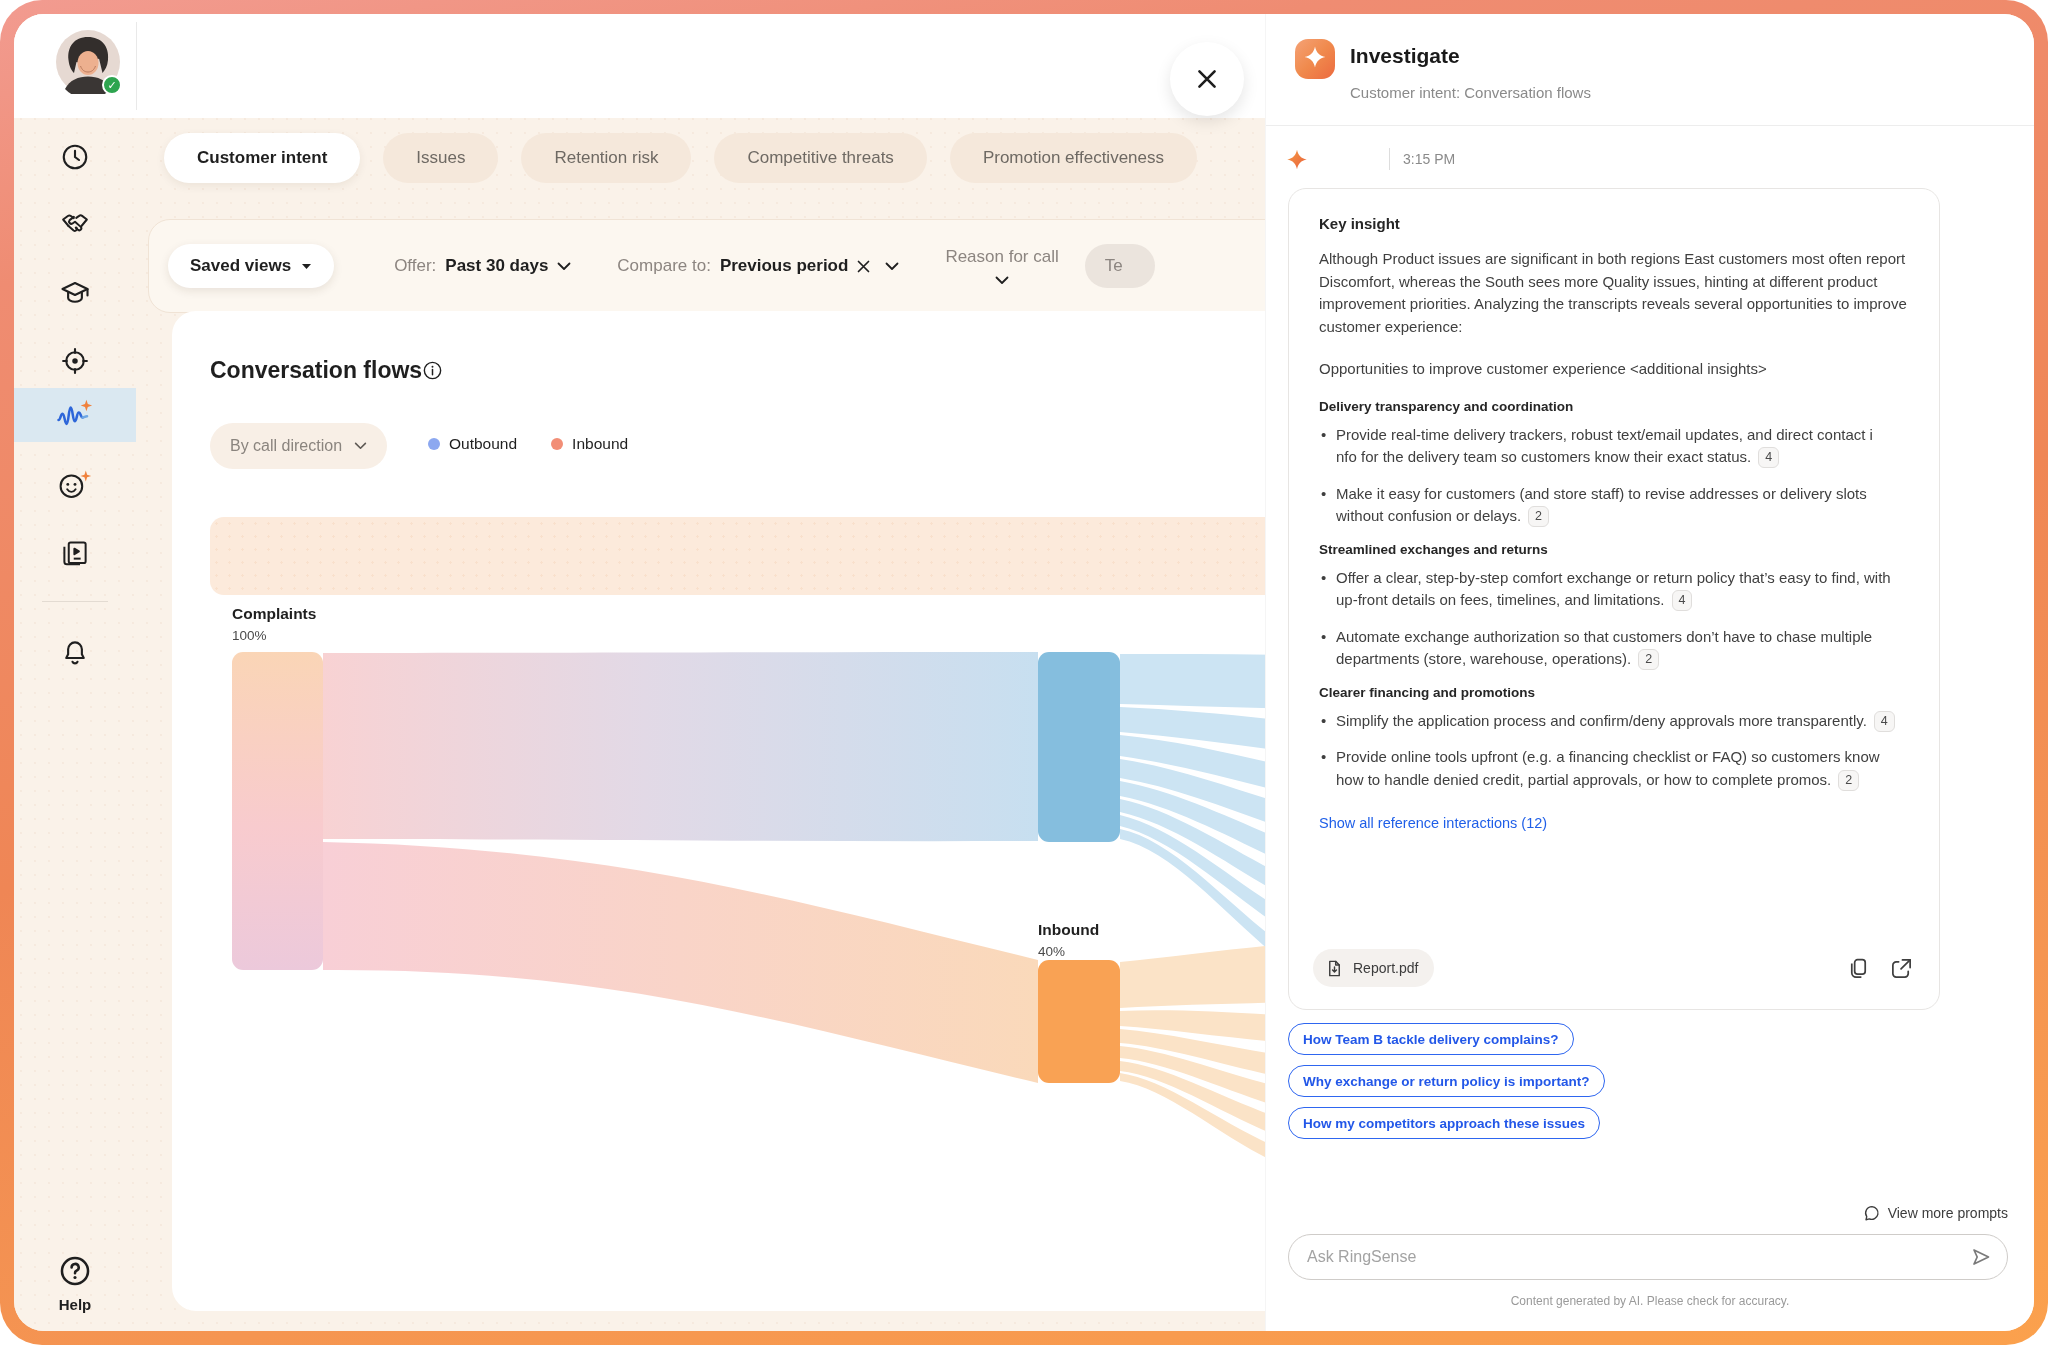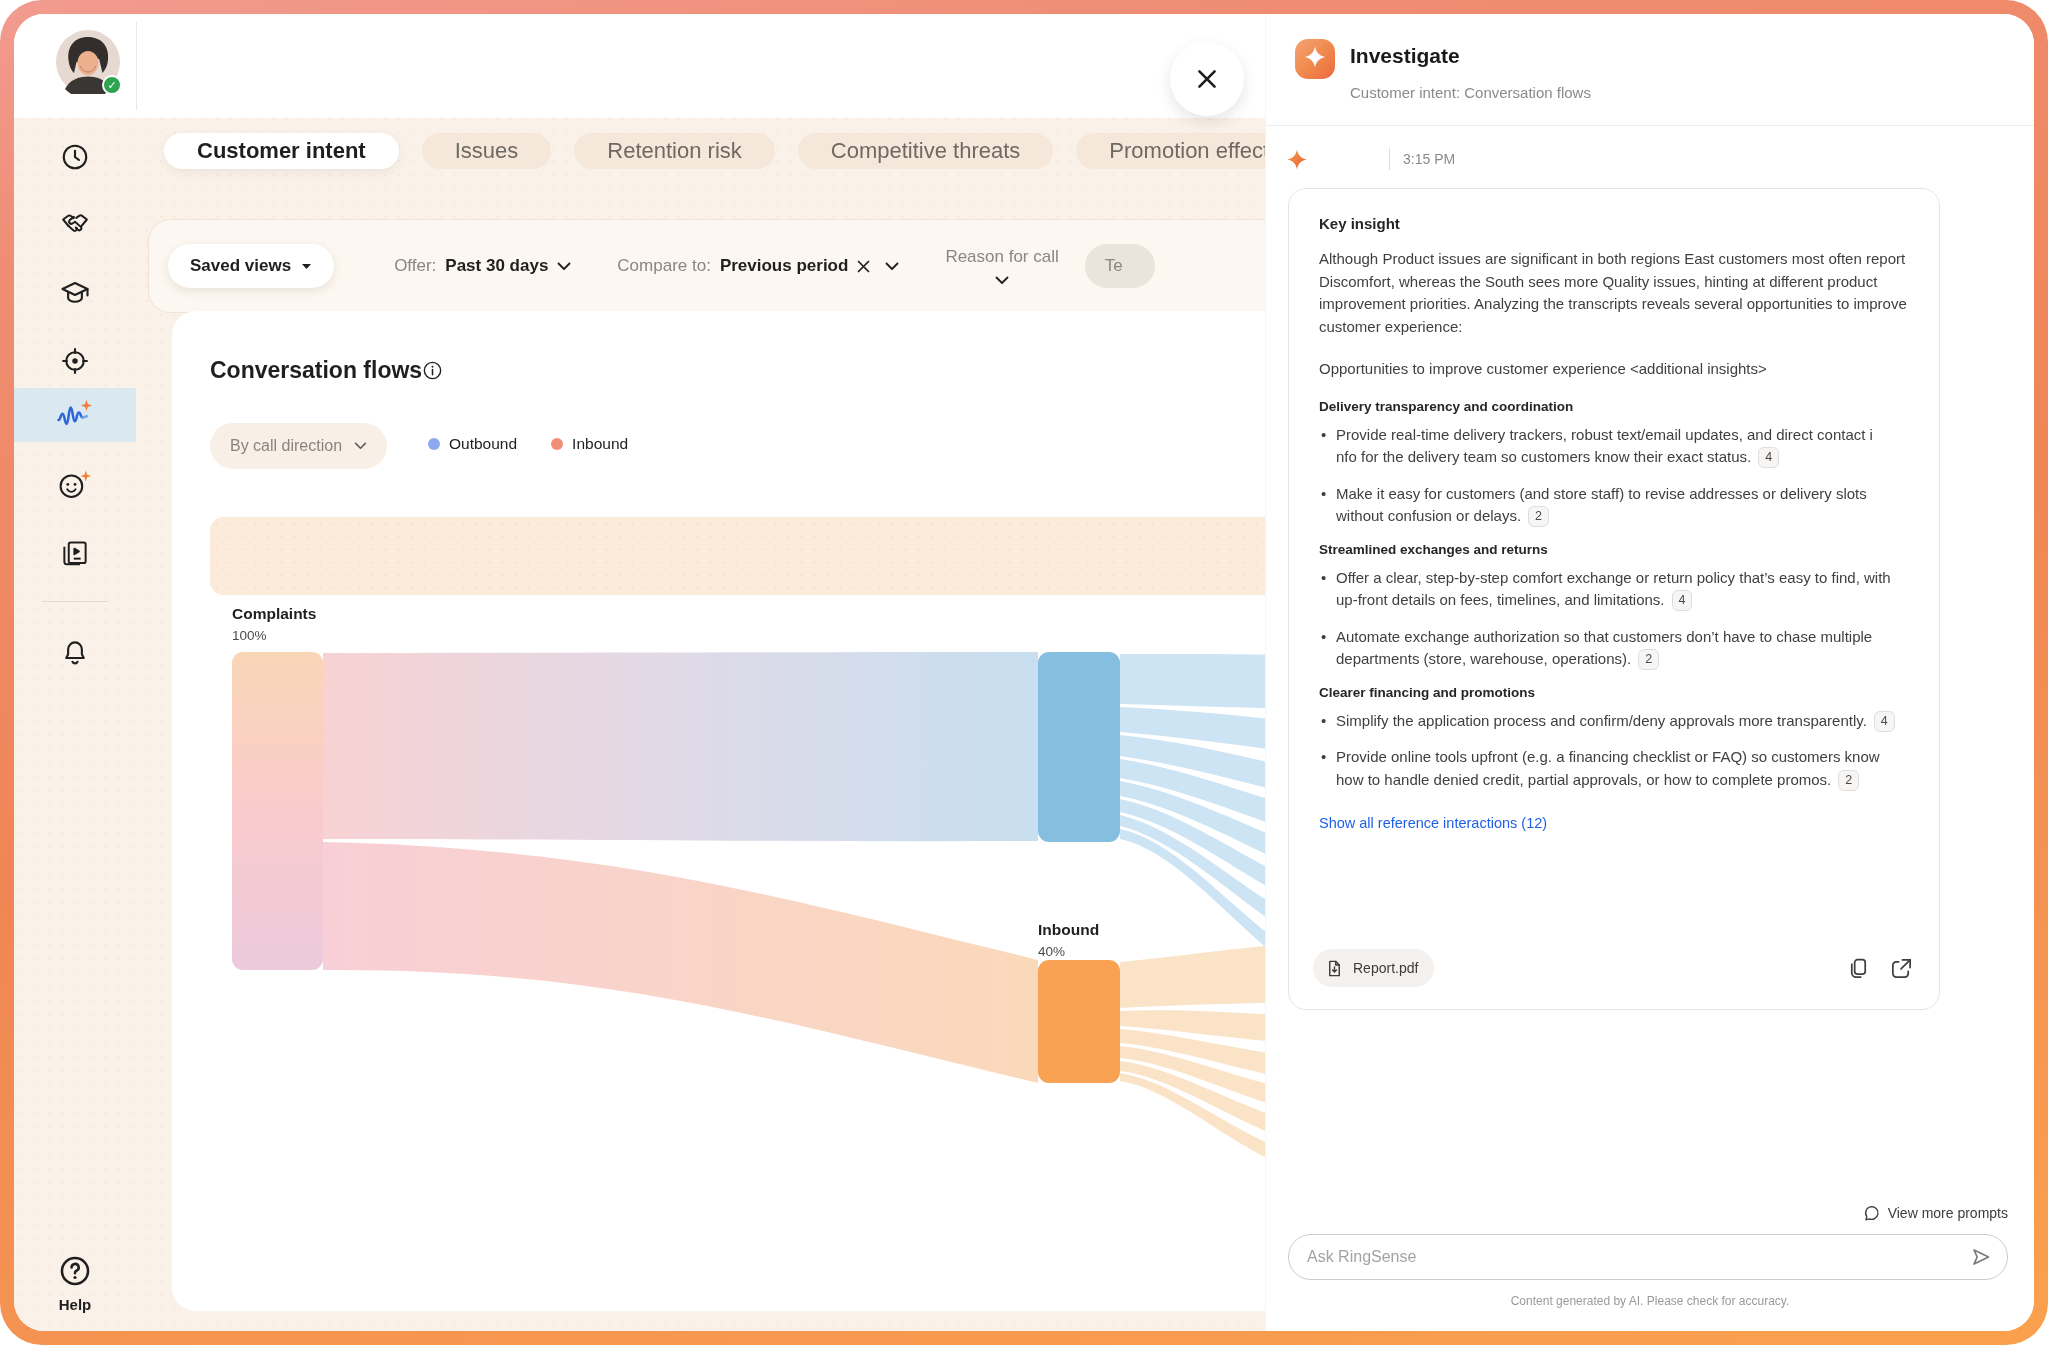--- a/index.html
+++ b/index.html
@@ -28,22 +28,22 @@
   .side-item { position:absolute; left:0; width:122px; height:54px; display:flex; align-items:center; justify-content:center; cursor:pointer; }
   .side-item.active { background:#DAE8F1; }
   .side-divider { position:absolute; left:28px; width:66px; height:1px; background:#E3DBD2; }
   .help-btn { position:absolute; left:0; bottom:18px; width:122px; text-align:center; cursor:pointer; }
   .help-btn .lbl { display:block; margin-top:4px; font-size:15px; font-weight:bold; color:#1F1F1F; }
 
   .content { position:absolute; left:122px; top:104px; right:0; bottom:0; z-index:1; }
 
   
   .tabs { position:absolute; left:28px; top:15px; display:flex; gap:23px; }
-  .tab { height:36px; border-radius:25px; display:flex; align-items:center; padding:0 33px;
-         background:#F5E8DB; color:#6E6963; font-size:22px; white-space:nowrap; cursor:pointer;text-align:center; }
+  .tab { height:50px; border-radius:25px; display:flex; align-items:center; padding:0 33px;
+         background:#F5E8DB; color:#6E6963; font-size:17px; white-space:nowrap; cursor:pointer;text-align:center; }
   .tab.active { background:#fff; color:#1F1F1F; font-weight:bold; box-shadow:0 3px 10px rgba(60,40,20,.07); }
   .tab.fragment { position:absolute; left:1112px; width:120px; padding:0; background:#fff; box-shadow:0 3px 10px rgba(60,40,20,.07); }
 
   
   .filter-card { position:absolute; left:12px; top:101px; width:1420px; height:94px; border-radius:22px;
                  background:#FCF7F0; border:1px solid #F0E3D5; display:flex; align-items:center; }
   .saved-views { margin-left:19px; height:44px; border-radius:22px; background:#fff; border:none;
                  box-shadow:0 3px 10px rgba(60,40,20,.10); display:flex; align-items:center; gap:10px;
                  padding:0 22px; font-size:17px; font-weight:bold; color:#1F1F1F; cursor:pointer; }
   .fgroup { display:flex; align-items:center; gap:9px; font-size:17px; cursor:pointer; }
@@ -438,20 +438,31 @@
               <svg width="23" height="23" viewBox="0 0 24 24" fill="none" stroke="#3F3F3F" stroke-width="1.8" stroke-linecap="round" stroke-linejoin="round">
                 <path d="M9 5H6.5A3.5 3.5 0 0 0 3 8.5v9A3.5 3.5 0 0 0 6.5 21h9a3.5 3.5 0 0 0 3.5-3.5V15"></path>
                 <path d="M13 3h8v8"></path>
                   <path d="M21 3l-9.5 9.5"></path>
               </svg>
             </button>
           </div>
         </div>
       </div>
 
+      <div class="chips">
+        <button class="chip">
+          <span>How Team B tackle delivery complains?</span>
+        </button>
+        <button class="chip">
+          <span>Why exchange or return policy is important?</span>
+        </button>
+        <button class="chip">
+          <span>How my competitors approach these issues</span>
+        </button>
+      </div>
 
       <button class="view-more">
         <svg width="18" height="18" viewBox="0 0 24 24" fill="none" stroke="#3C3C3C" stroke-width="1.8" stroke-linejoin="round">
           <path d="M12 3.5a8.5 8.5 0 0 0-7 13.3L4 21l4.4-1.1A8.5 8.5 0 1 0 12 3.5z"></path>
         </svg>
         <span>View more prompts</span>
       </button>
 
       <div class="ask-wrap">
         <input class="ask-input" type="text" placeholder="Ask RingSense" style="">

